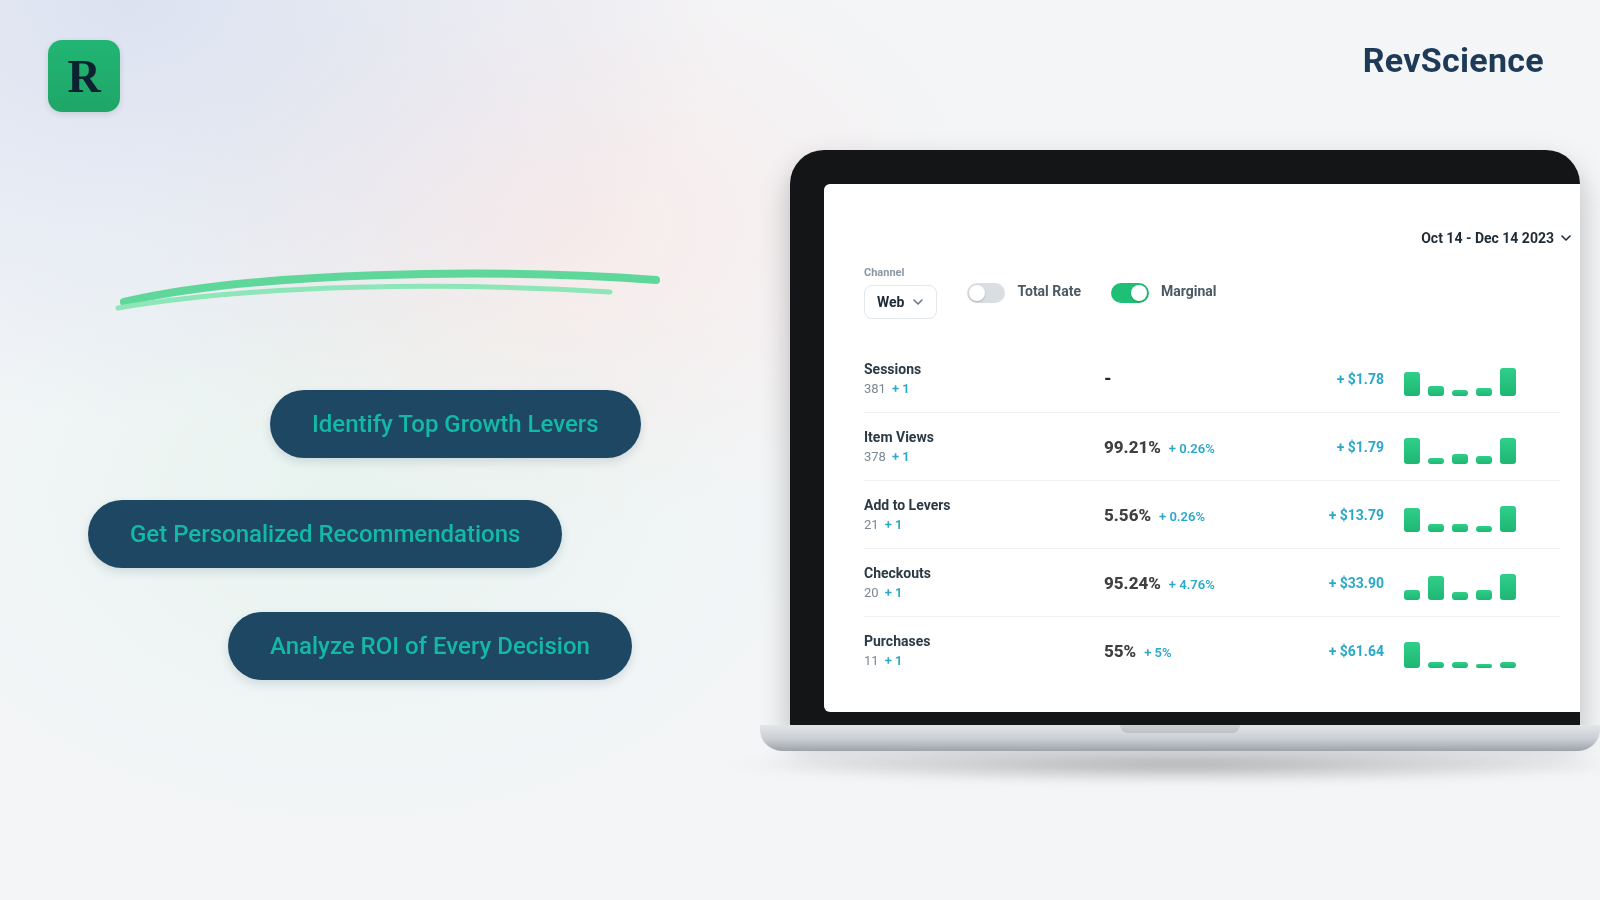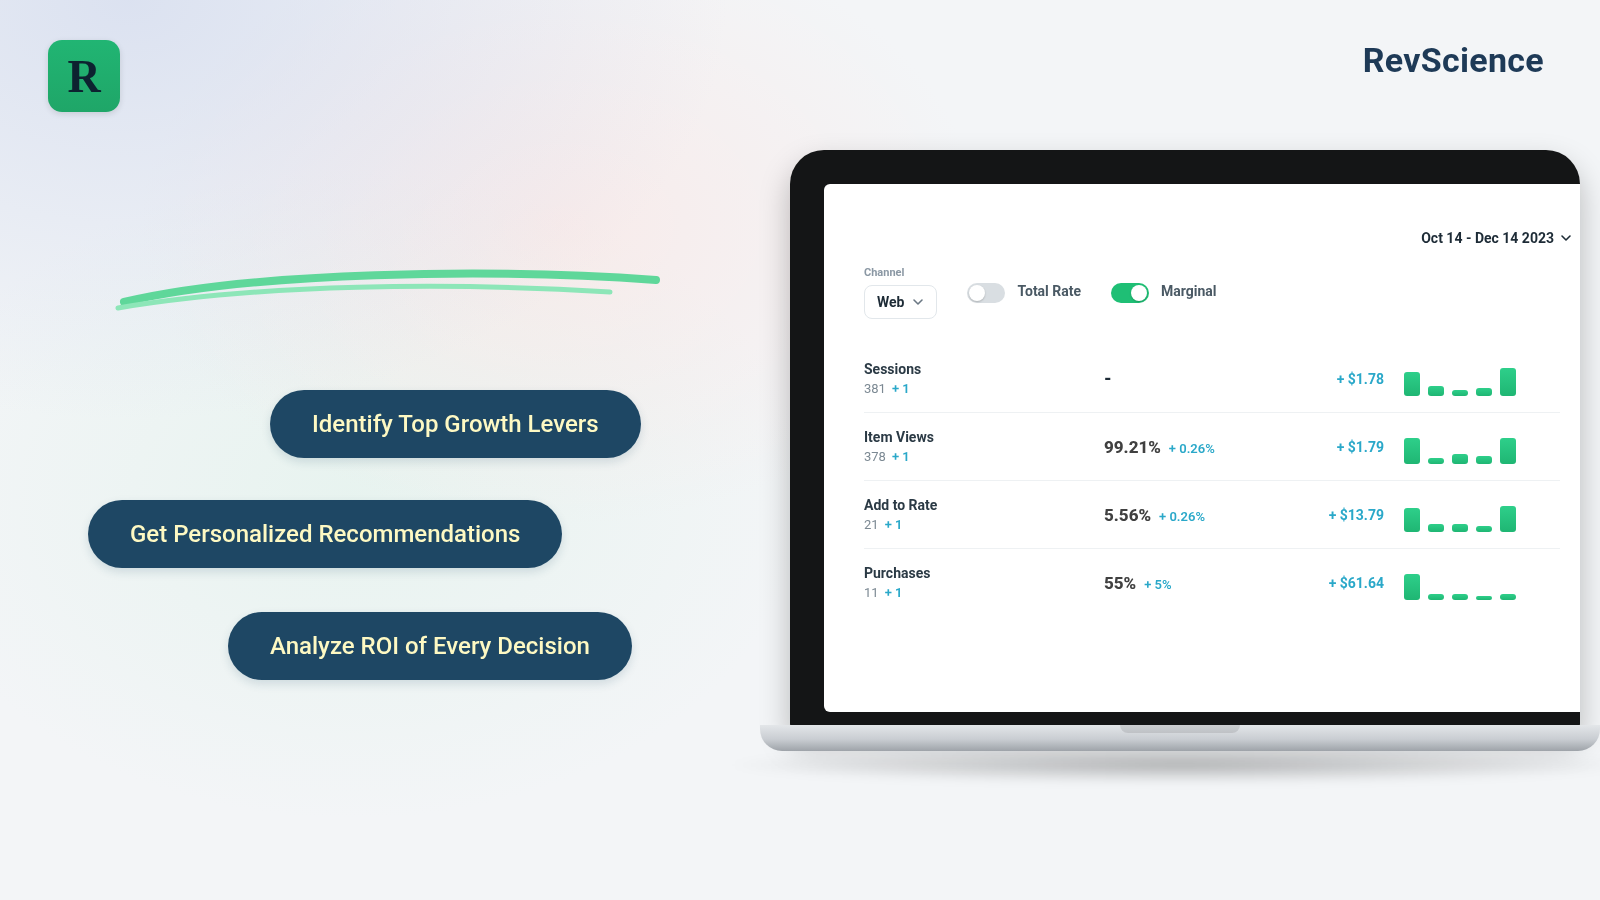--- a/index.html
+++ b/index.html
@@ -28,21 +28,21 @@
   .headline {
     position: absolute; left: 68px; top: 180px;
     font-size: 66px; font-weight: 500; color: #24435f;
     letter-spacing: -0.5px;
     font-family: Georgia, "Times New Roman", serif;
   }
   .underline-swoosh {
     position: absolute; left: 110px; top: 262px; width: 560px; height: 60px;
   }
   .pill {
-    position: absolute; background: #1e4764; color: #fef9c3;
+    position: absolute; background: #1e4764; color: #14b8a6;
     border-radius: 36px; font-size: 24px; font-weight: 500;
     padding: 20px 42px; white-space: nowrap;
     box-shadow: 0 4px 10px rgba(30,71,100,0.15);
   }
   .pill-1 { left: 270px; top: 390px; }
   .pill-2 { left: 88px;  top: 500px; }
   .pill-3 { left: 228px; top: 612px; }
 
   
   .laptop {
@@ -219,33 +219,51 @@
                 <div class="spark">
                   <div class="bar" style="height: 26px;"></div>
                   <div class="bar" style="height: 6px;"></div>
                   <div class="bar" style="height: 10px;"></div>
                   <div class="bar" style="height: 8px;"></div>
                   <div class="bar" style="height: 26px;"></div>
                 </div>
               </div>
               <div class="metric-row">
                 <div>
-                  <div class="m-name">Add to Rate</div>
+                  <div class="m-name">Add to Levers</div>
                   <div class="m-sub"><span>21</span><span class="delta">+ 1</span></div>
                 </div>
                 <div class="m-rate-cell">
                   <span class="m-rate">5.56%</span>
                   <span class="m-rate-delta">+ 0.26%</span>
                 </div>
                 <div class="m-value">+ $13.79</div>
                 <div class="spark">
                   <div class="bar" style="height: 24px;"></div>
                   <div class="bar" style="height: 8px;"></div>
                   <div class="bar" style="height: 8px;"></div>
                   <div class="bar" style="height: 6px;"></div>
+                  <div class="bar" style="height: 26px;"></div>
+                </div>
+              </div>
+              <div class="metric-row">
+                <div>
+                  <div class="m-name">Checkouts</div>
+                  <div class="m-sub"><span>20</span><span class="delta">+ 1</span></div>
+                </div>
+                <div class="m-rate-cell">
+                  <span class="m-rate">95.24%</span>
+                  <span class="m-rate-delta">+ 4.76%</span>
+                </div>
+                <div class="m-value">+ $33.90</div>
+                <div class="spark">
+                  <div class="bar" style="height: 10px;"></div>
+                  <div class="bar" style="height: 24px;"></div>
+                  <div class="bar" style="height: 8px;"></div>
+                  <div class="bar" style="height: 10px;"></div>
                   <div class="bar" style="height: 26px;"></div>
                 </div>
               </div>
               <div class="metric-row">
                 <div>
                   <div class="m-name">Purchases</div>
                   <div class="m-sub"><span>11</span><span class="delta">+ 1</span></div>
                 </div>
                 <div class="m-rate-cell">
                   <span class="m-rate">55%</span>

